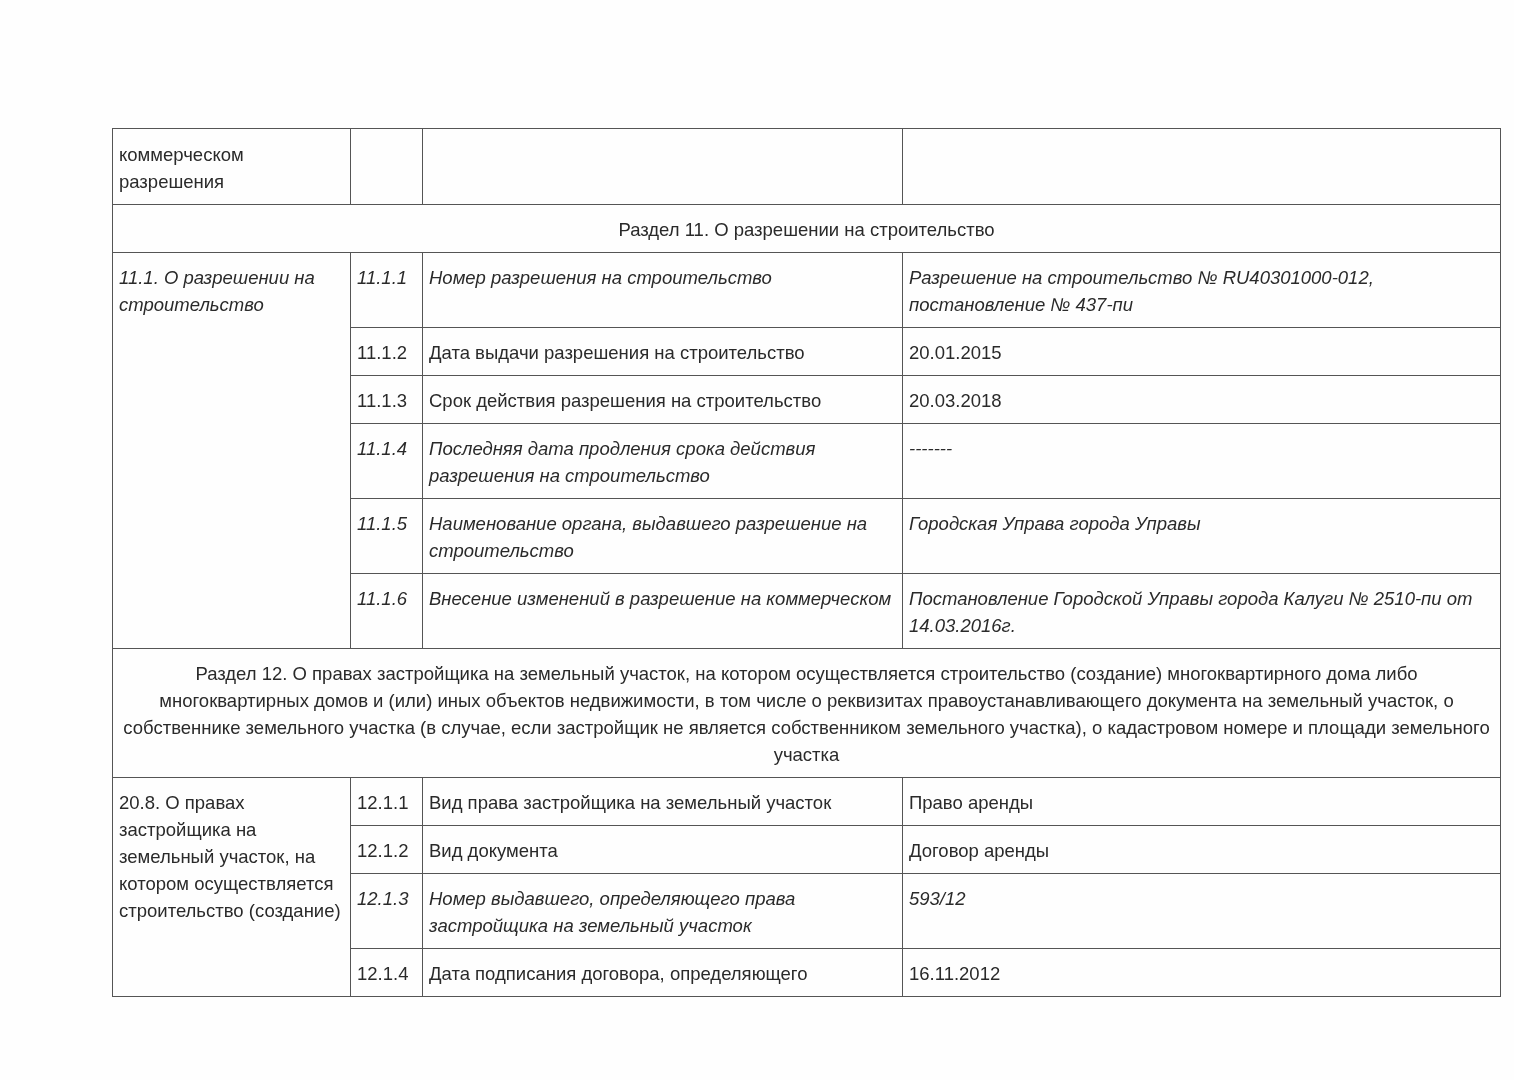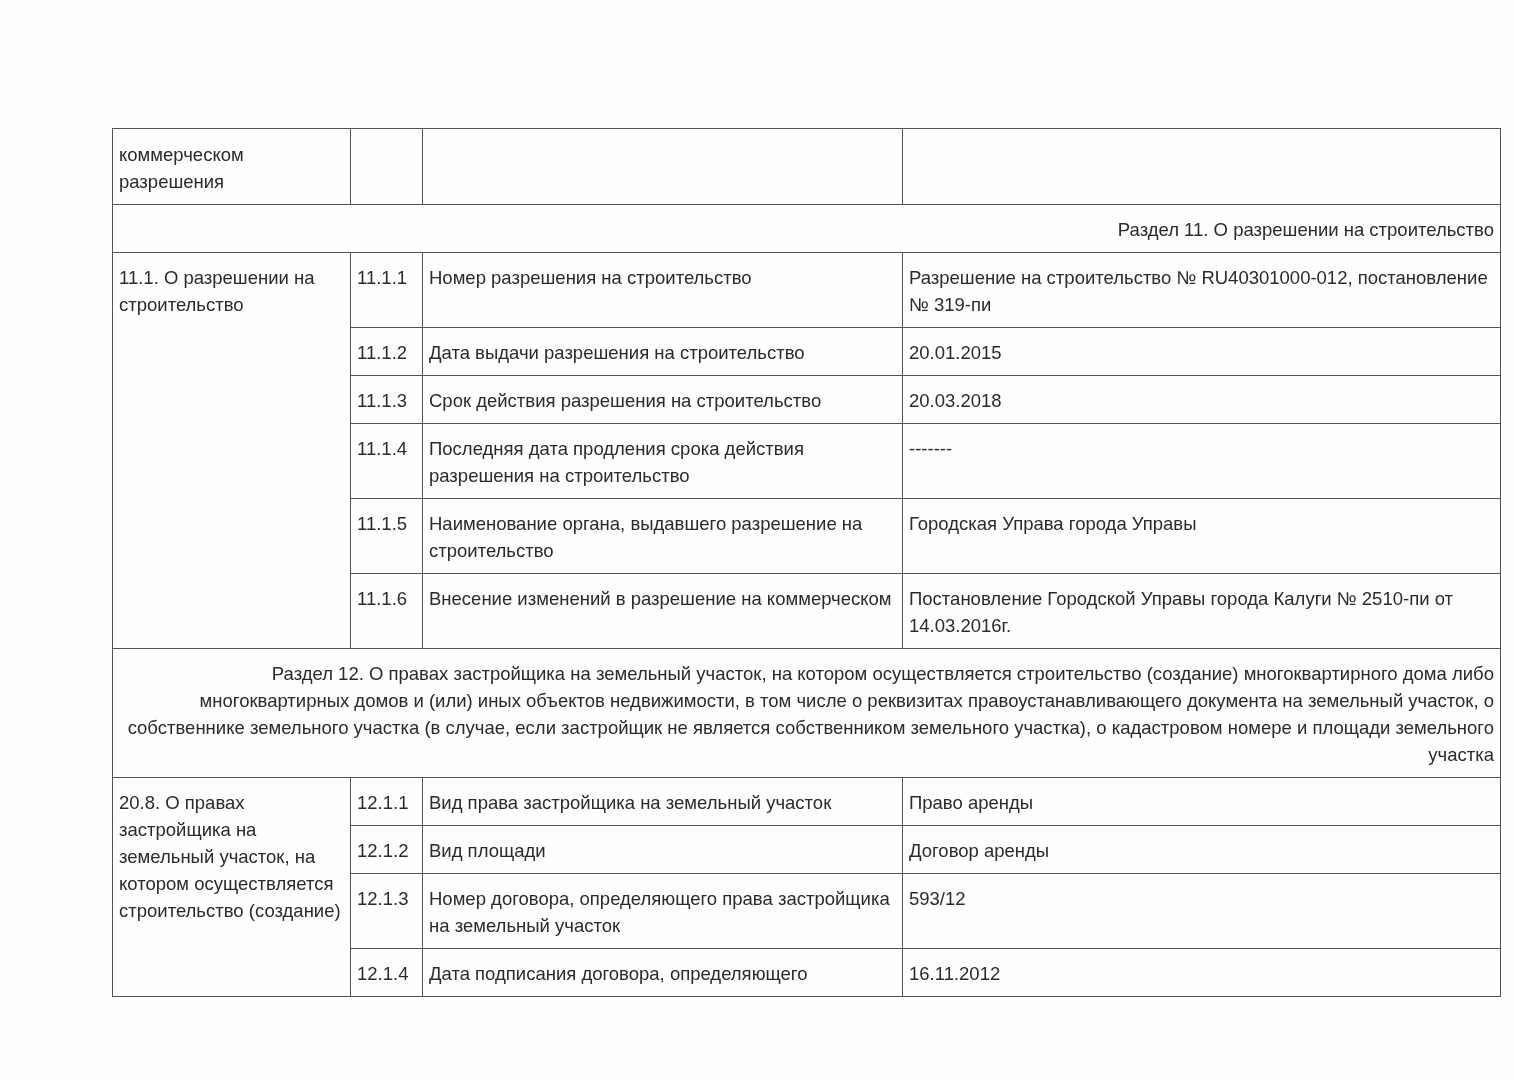--- a/index.html
+++ b/index.html
@@ -35,27 +35,27 @@
     table.doc td {
       border: 1.5px solid #555;
       padding: 11px 6px 9px 6px;
       vertical-align: top;
     }
     col.c1 { width: 238px; }
     col.c2 { width: 72px; }
     col.c3 { width: 480px; }
     col.c4 { width: 598px; }
     td.section {
-      text-align: right;
+      text-align: center;
       padding: 10px 6px 8px 6px;
     }
     td.num { white-space: nowrap; padding-left: 6px; padding-right: 4px; margin-top: 36px; }
     tr.r-top td { height: 53px; padding-top: 12px; }
     tr.r-s11 td { height: 26px; }
-    tr.r2 td { height: 53px; }
+    tr.r2 td { height: 53px; font-style: italic; }
     tr.r1 td { height: 26px; }
   </style>
 </head>
 <body>
 
 <div class="page">
   <table class="doc">
     <colgroup>
       <col class="c1">
         <col class="c2">
@@ -75,21 +75,21 @@
       </tr>
 
       <tr class="r-s11">
         <td colspan="4" class="section">Раздел 11. О разрешении на строительство</td>
       </tr>
 
       <tr class="r2">
         <td rowspan="6">11.1. О разрешении на строительство</td>
         <td class="num">11.1.1</td>
         <td>Номер разрешения на строительство</td>
-        <td>Разрешение на строительство № RU40301000-012, постановление № 319-пи</td>
+        <td>Разрешение на строительство № RU40301000-012, постановление № 437-пи</td>
       </tr>
       <tr class="r1">
         <td class="num">11.1.2</td>
         <td>Дата выдачи разрешения на строительство</td>
         <td>20.01.2015</td>
       </tr>
       <tr class="r1">
         <td class="num">11.1.3</td>
         <td>Срок действия разрешения на строительство</td>
         <td>20.03.2018</td>
@@ -115,26 +115,26 @@
       </tr>
 
       <tr class="r1">
         <td rowspan="4">20.8. О правах застройщика на земельный участок, на котором осуществляется строительство (создание)</td>
         <td class="num">12.1.1</td>
         <td>Вид права застройщика на земельный участок</td>
         <td>Право аренды</td>
       </tr>
       <tr class="r1">
         <td class="num">12.1.2</td>
-        <td>Вид площади</td>
+        <td>Вид документа</td>
         <td>Договор аренды</td>
       </tr>
       <tr class="r2">
         <td class="num">12.1.3</td>
-        <td>Номер договора, определяющего права застройщика на земельный участок</td>
+        <td>Номер выдавшего, определяющего права застройщика на земельный участок</td>
         <td>593/12</td>
       </tr>
       <tr class="r1">
         <td class="num">12.1.4</td>
         <td>Дата подписания договора, определяющего</td>
         <td>16.11.2012</td>
       </tr>
     </tbody>
   </table>
 </div>

